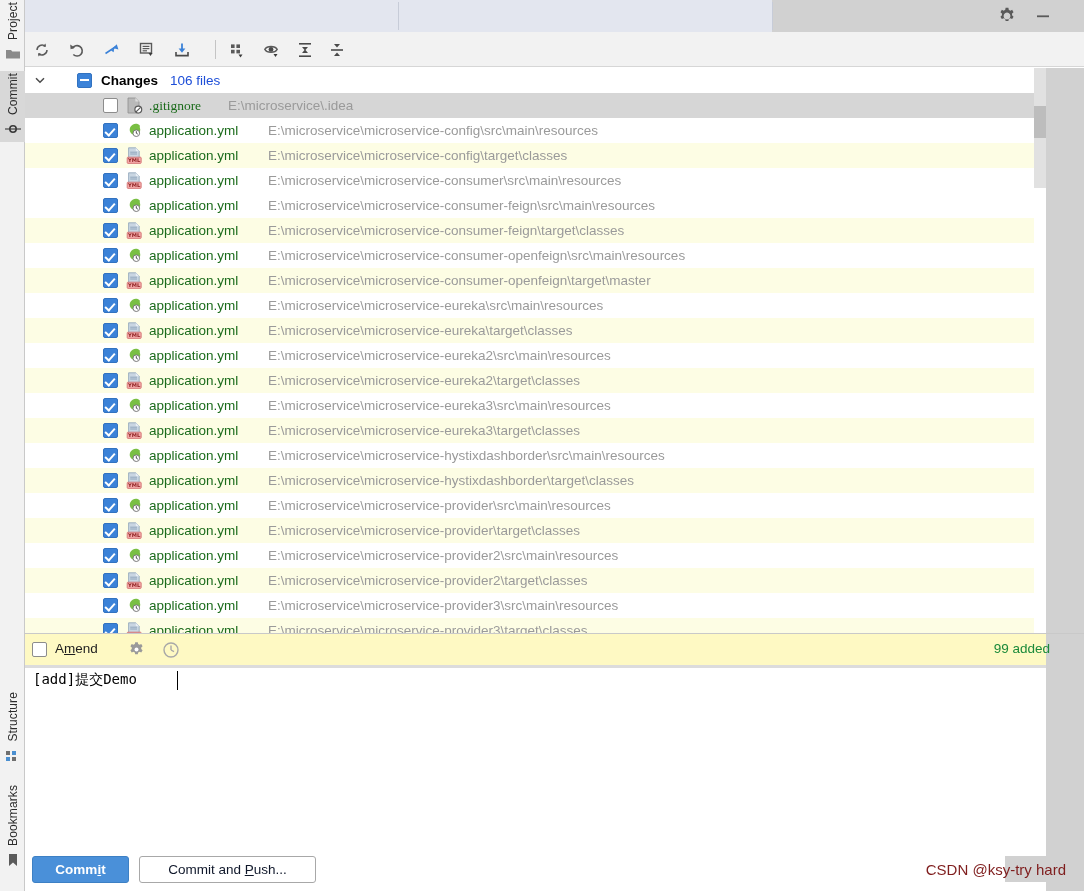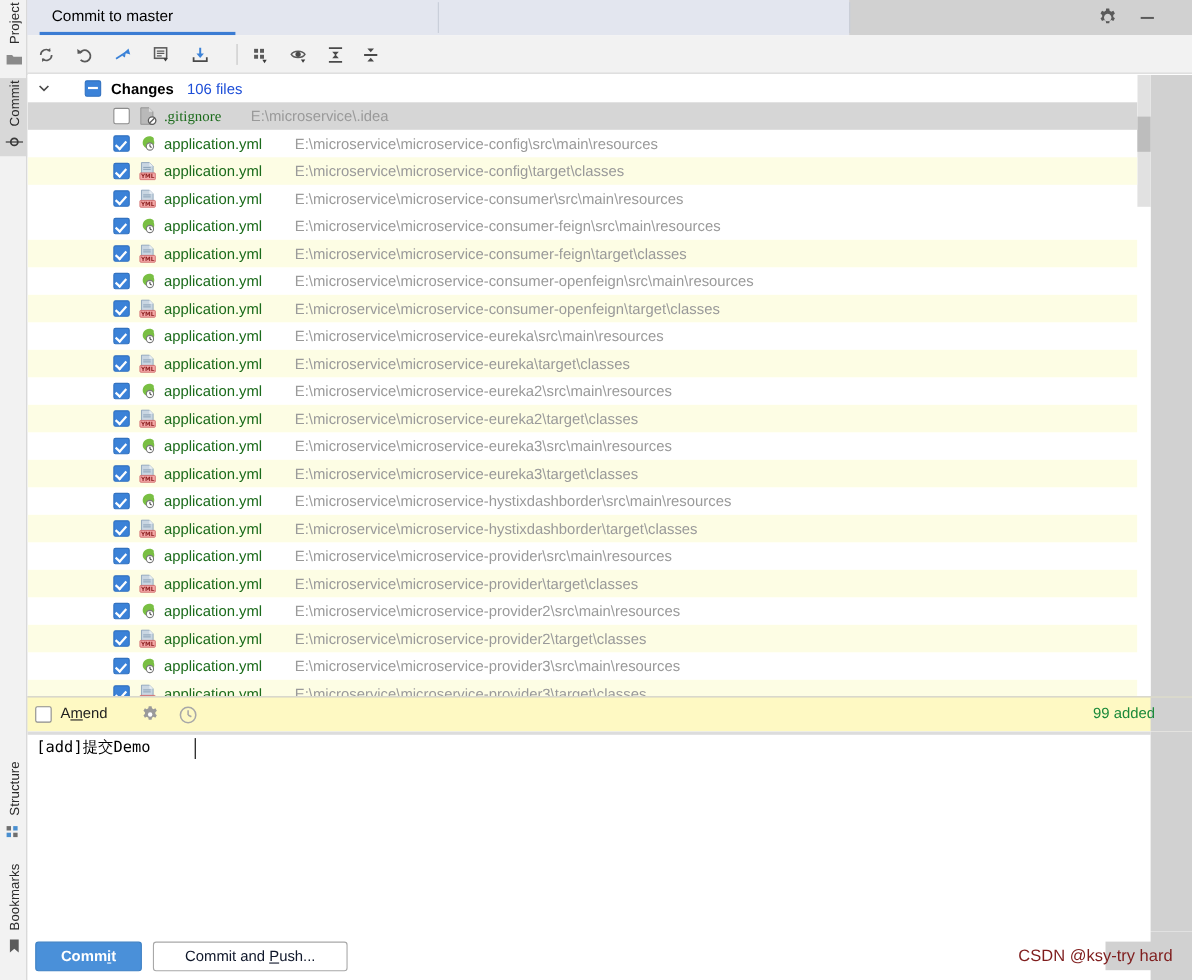--- a/index.html
+++ b/index.html
@@ -412,24 +412,20 @@
       <svg class="strip-icon" viewBox="0 0 16 16">
         <path d="M4 2 h8 v12 l-4 -3.4 l-4 3.4 z" fill="#5b5b5b"></path>
       </svg>
     </div>
   </div>
 </div>
 
 <div id="tabbar">
   <div id="tabbar-right"></div>
 
-  <div id="tab-commit-to-master">
-    <span class="tab-label">Commit to master</span>
-    <div id="tab-underline"></div>
-  </div>
 
   <div class="tab-sep" style="left:373px;"></div>
   <div class="tab-sep" style="left:747px;"></div>
 
   <svg id="gear-btn" viewBox="0 0 18 18">
     <path d="M9 5.6 a3.4 3.4 0 1 0 0.01 0 z M7.6 0.8 h2.8 l0.35 2.05 1.55 0.9 1.85 -0.95 1.4 2.4 -1.5 1.35 0 1.8 1.5 1.35 -1.4 2.4 -1.85 -0.95 -1.55 0.9 -0.35 2.05 h-2.8 l-0.35 -2.05 -1.55 -0.9 -1.85 0.95 -1.4 -2.4 1.5 -1.35 0 -1.8 -1.5 -1.35 1.4 -2.4 1.85 0.95 1.55 -0.9 z" fill="#5a5a5a" fill-rule="evenodd"></path>
     <circle cx="9" cy="9" r="2.5" fill="#d1d1d1"></circle>
   </svg>
 
   <svg id="minimize-btn" viewBox="0 0 18 18">
@@ -626,21 +622,21 @@
           <div class="row-check on"></div>
           <span class="row-icon"><svg viewBox="0 0 17 17" width="17" height="17">
               <path d="M2.6 0.8 h7.2 l3.4 3.4 V11 H2.6 z" fill="#c9d6e2" stroke="#8ba2b8" stroke-width="0.8"></path>
               <path d="M9.8 0.8 v3.4 h3.4 z" fill="#e8eef4"></path>
               <line x1="4.2" y1="5.2" x2="11" y2="5.2" stroke="#8ba2b8" stroke-width="0.9"></line>
               <line x1="4.2" y1="7" x2="11" y2="7" stroke="#8ba2b8" stroke-width="0.9"></line>
               <rect x="1.2" y="10.2" width="14" height="6.2" rx="0.8" fill="#f4a9a9" stroke="#d06b6b" stroke-width="0.8"></rect>
               <text x="8.2" y="15" font-family="DejaVu Sans, sans-serif" font-size="5.2" font-weight="bold" fill="#8c1f1f" text-anchor="middle">YML</text>
             </svg></span>
           <span class="row-name">application.yml</span>
-          <span class="row-path">E:\microservice\microservice-consumer-openfeign\target\classes</span>
+          <span class="row-path">E:\microservice\microservice-consumer-openfeign\target\master</span>
         </div>
         <div class="tree-row">
           <div class="row-check on"></div>
           <span class="row-icon"><svg viewBox="0 0 17 17" width="17" height="17">
               <path d="M13.8 3.6 C12.3 1.6 9 1.3 6.6 2.7 C4 4.2 3 7.6 4.4 10.3 C5.8 13 9.2 13.9 11.7 12.4 C14 11 14.9 8 13.8 5.4 z" fill="#79bf43"></path>
               <circle cx="10.3" cy="11.2" r="3.3" fill="#ffffff" stroke="#7a7a7a" stroke-width="1"></circle>
               <line x1="10.3" y1="9.2" x2="10.3" y2="11.2" stroke="#4a4a4a" stroke-width="1"></line>
               <line x1="10.3" y1="11.2" x2="11.8" y2="12.1" stroke="#4a4a4a" stroke-width="1"></line>
             </svg></span>
           <span class="row-name">application.yml</span>

